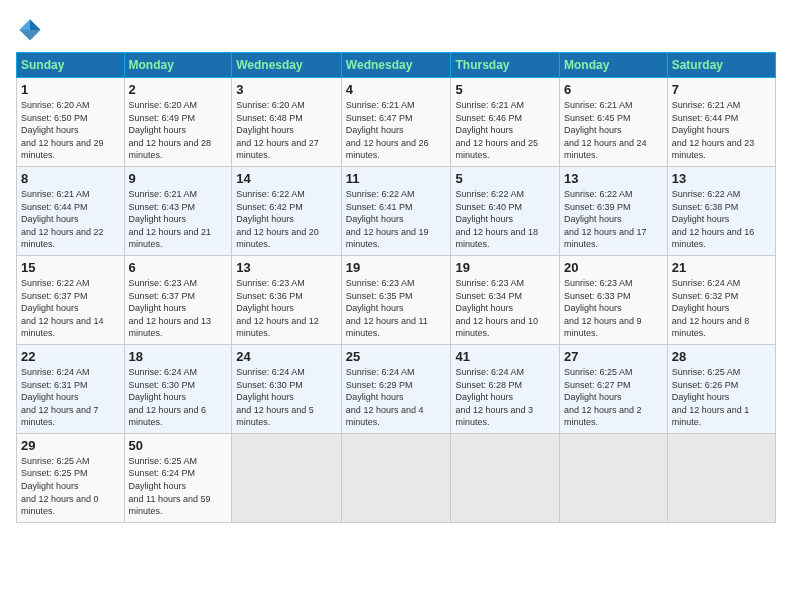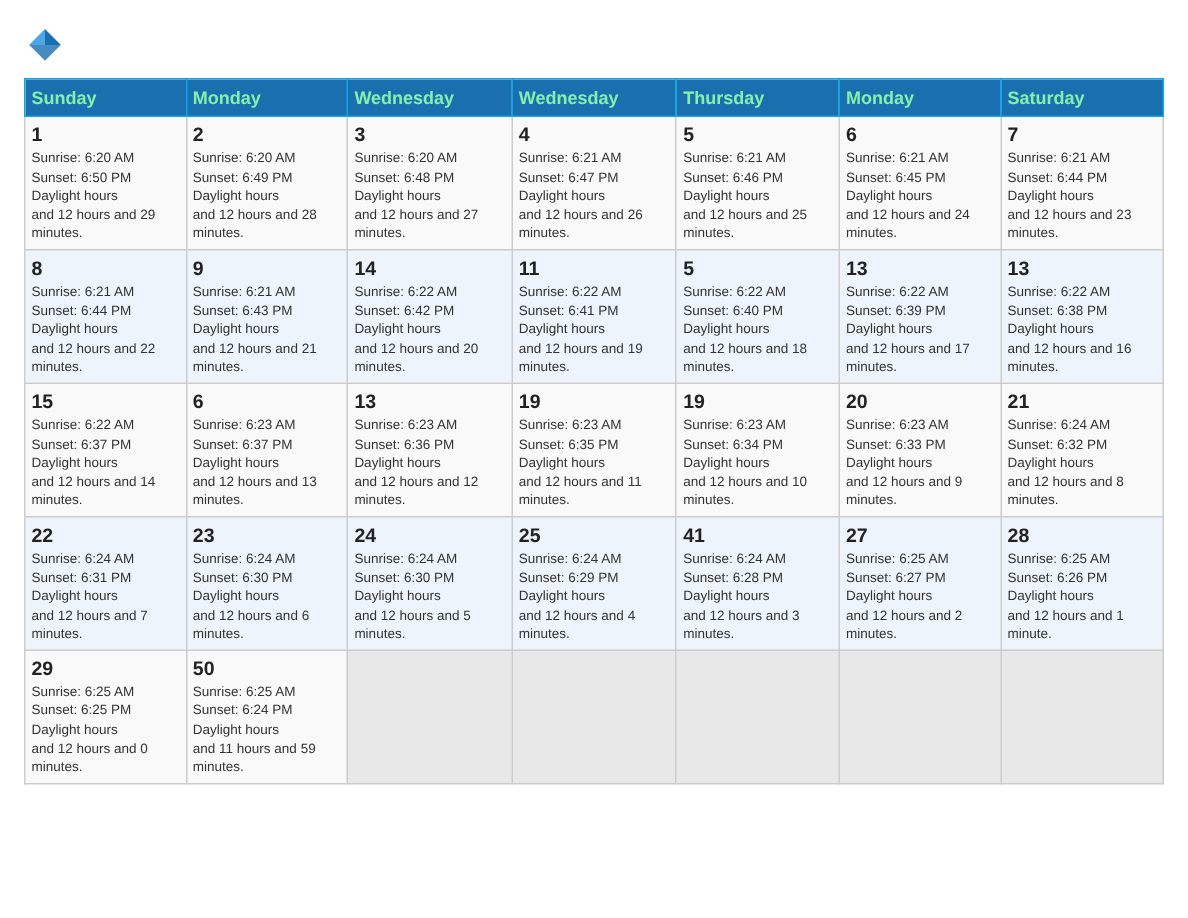--- a/index.html
+++ b/index.html
@@ -335,21 +335,21 @@
           <td>
         <div class="day-number">22</div>
         <div class="day-info">
           Sunrise: 6:24 AM<br>
           Sunset: 6:31 PM<br>
           Daylight hours<br>
           and 12 hours and 7 minutes.
         </div>
       </td>
           <td>
-        <div class="day-number">23</div>
+        <div class="day-number">18</div>
         <div class="day-info">
           Sunrise: 6:24 AM<br>
           Sunset: 6:30 PM<br>
           Daylight hours<br>
           and 12 hours and 6 minutes.
         </div>
       </td>
           <td>
         <div class="day-number">24</div>
         <div class="day-info">

